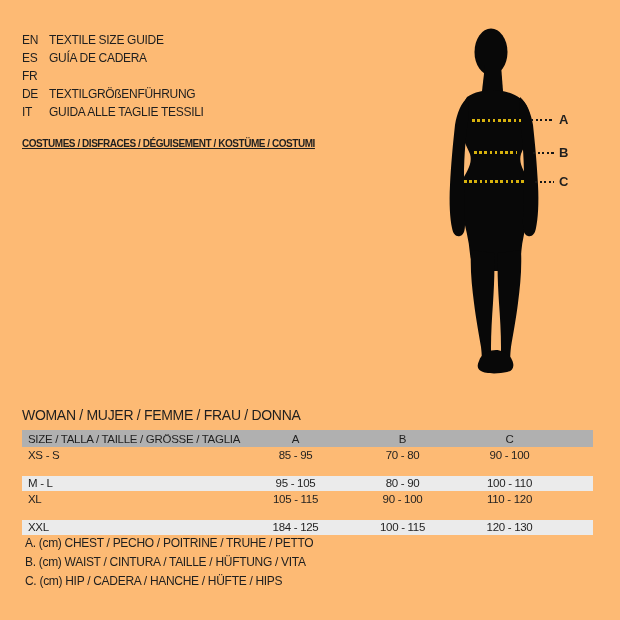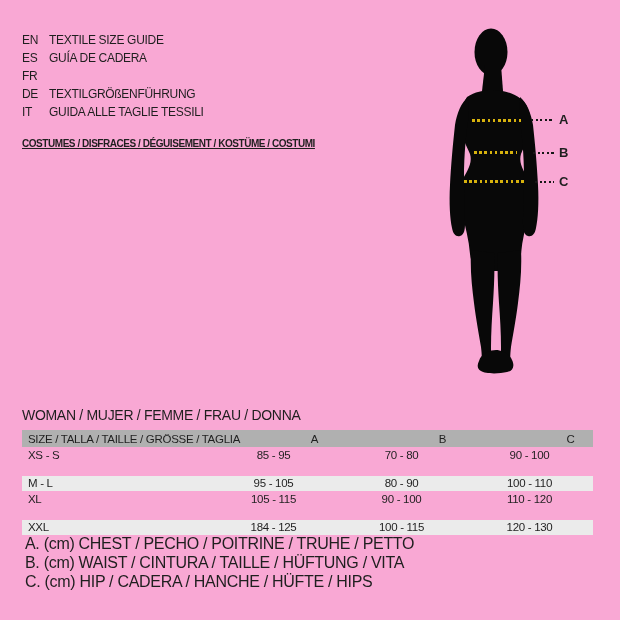--- a/index.html
+++ b/index.html
@@ -1,18 +1,18 @@
 <!DOCTYPE html>
 <html style="--accent-gold: #d7b20d; --table-header-bg: #b0b0b0; --table-stripe-bg: #ebebeb; --silhouette: #080808; --text: #1f1f1f;"><head>
 <meta charset="utf-8">
 <style>
   * { margin:0; padding:0; box-sizing:border-box; }
   html,body { background:#ffffff; }
   .canvas {
-    position:relative; width:620px; height:620px; background:#f9a8d4;
+    position:relative; width:620px; height:620px; background:#fdba74;
     font-family:"Liberation Sans","DejaVu Sans",sans-serif;
     color:var(--text,#1f1f1f); letter-spacing:-0.3px; overflow:hidden;
   }
 
   
   .langs { position:absolute; left:22px; top:31px; }
   .lang-row { display:flex; font-size:12px; line-height:18px; }
   .lang-code { width:27px; }
 
   
@@ -35,28 +35,28 @@
   .ml-b { left:474px; top:151px; width:43px; }
   .ld-b { left:533px; top:152px; width:21px; }
   .lb-b { left:559px; top:145px; }
   .ml-c { left:464px; top:180px; width:61px; }
   .ld-c { left:535px; top:181px; width:19px; }
   .lb-c { left:559px; top:174px; }
 
   
   .table-title { position:absolute; left:22px; top:407px; font-size:14px; }
   .size-table { position:absolute; left:22px; top:430px; width:571px; font-size:11.5px; }
-  .t-row { display:flex; align-items:center; height:15.5px; padding-right:10px;gap:21px; }
+  .t-row { display:flex; align-items:center; height:15.5px; padding-right:30px; }
   .t-row.head { height:17px; background:var(--table-header-bg,#b0b0b0); }
   .t-row.stripe { background:var(--table-stripe-bg,#ebebeb);margin-top:13px; }
   .c-size { flex:1 1 auto; padding-left:6px; white-space:nowrap; }
   .c-val { flex:0 0 107px; text-align:center; white-space:nowrap; }
 
   
-  .legend { position:absolute; left:25px; top:534px; font-size:16px; line-height:19px; }
+  .legend { position:absolute; left:25px; top:534px; font-size:12px; line-height:19px; }
 </style>
 </head>
 <body>
 
 <div class="canvas">
 
   <div class="langs">
     <div class="lang-row">
       <span class="lang-code">EN</span>
       <span class="lang-label">TEXTILE SIZE GUIDE</span>

